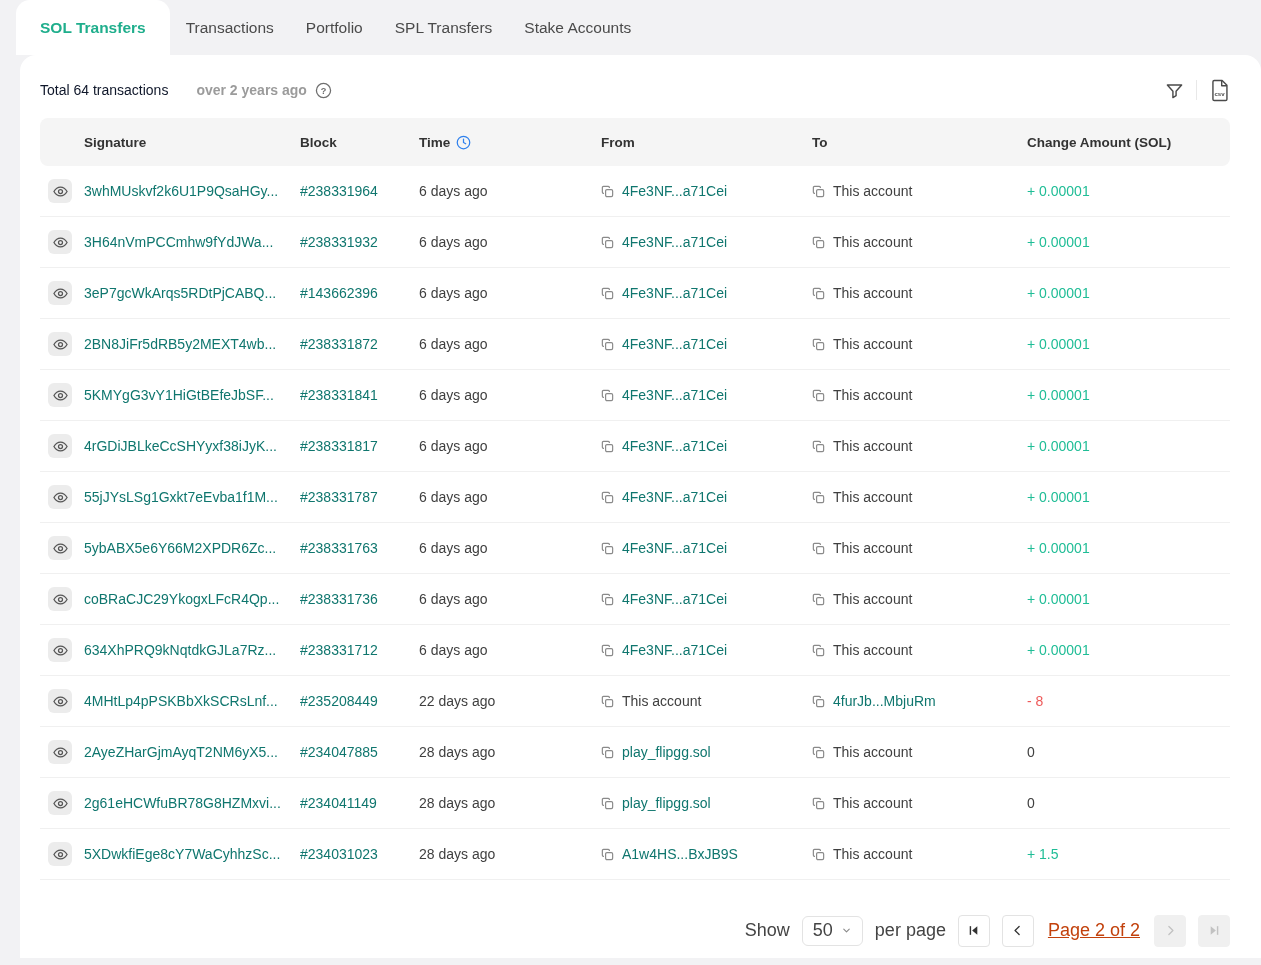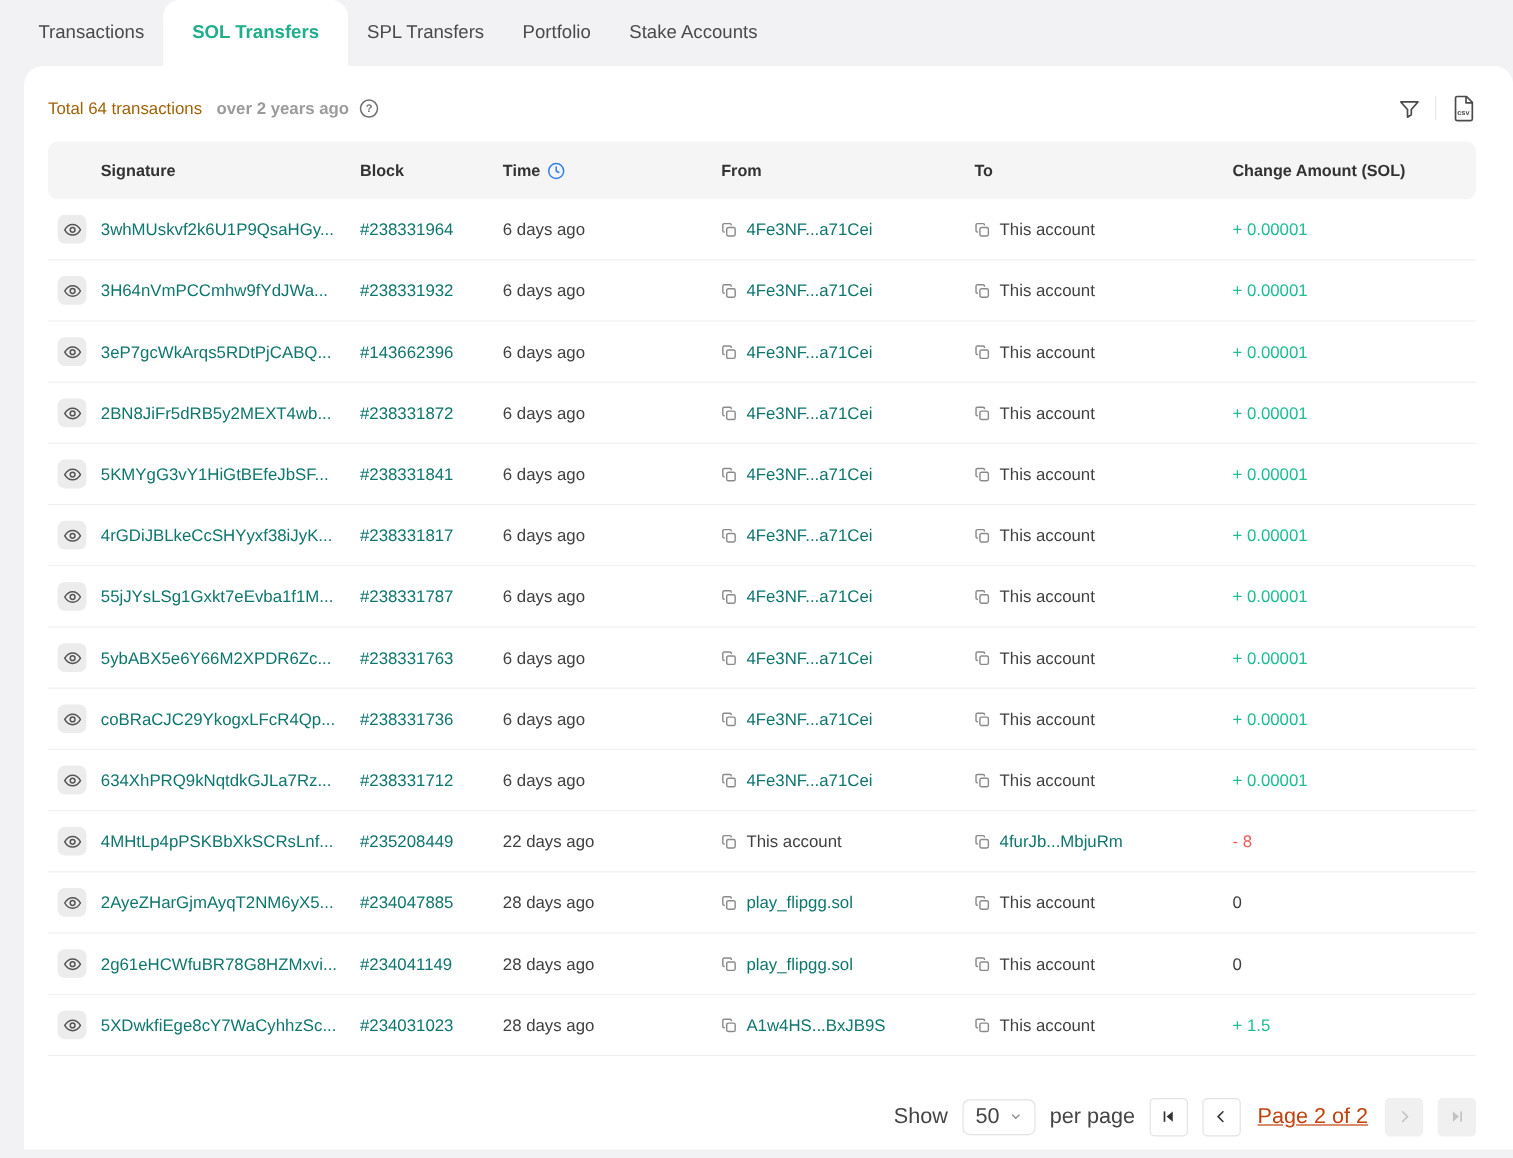--- a/index.html
+++ b/index.html
@@ -21,21 +21,21 @@
     background:#ffffff; border-radius:14px 14px 0 0;
     color:#1fae8c; font-weight:700; padding:0 24px;
   }
   
   .card {
     background:#fff; margin-left:20px; height:903px;
     border-radius:16px 16px 0 0; padding:0 31px 0 20px;
   }
   
   .summary { display:flex; align-items:center; padding-top:20px; height:50px; }
-  .summary .total { color:#a16207; font-size:14px; margin-right:12px; }
+  .summary .total { color:#0f172a; font-size:14px; margin-right:28px; }
   .summary .age   { color:#9b9b9b; font-size:14px; margin-right:8px;font-weight:bold; }
   .icon-btn { background:none; border:none; padding:0; display:flex; align-items:center; justify-content:center; cursor:pointer; }
   .summary-right { margin-left:auto; display:flex; align-items:center; gap:12px; }
   .vdivider { width:1px; height:20px; background:#e8e8e8; }
   
   .table { margin-top:13px; }
   .thead, .trow {
     display:grid;
     grid-template-columns:44px 216px 119px 182px 211px 215px 1fr;
     align-items:center;
@@ -72,31 +72,31 @@
     width:32px; height:32px; border:1px solid #e3e3e3; background:#fff;
     border-radius:4px; display:flex; align-items:center; justify-content:center; cursor:pointer;
   }
   .pg-btn.disabled { background:#f0f0f0; border:1px solid #f0f0f0; cursor:default; }
   .page-label { margin:16px 2px; color:#c2410c;text-decoration:underline; }
 </style>
 </head>
 <body>
 
 <nav class="tabbar">
-    <div class="tab">
-    <span>Transactions</span>
-  </div>
     <div class="tab active">
     <span>SOL Transfers</span>
   </div>
     <div class="tab">
-    <span>SPL Transfers</span>
+    <span>Transactions</span>
   </div>
     <div class="tab">
     <span>Portfolio</span>
+  </div>
+    <div class="tab">
+    <span>SPL Transfers</span>
   </div>
     <div class="tab">
     <span>Stake Accounts</span>
   </div>
   </nav>
 
 <main class="card">
 
   <div class="summary">
     <span class="total">Total 64 transactions</span>

